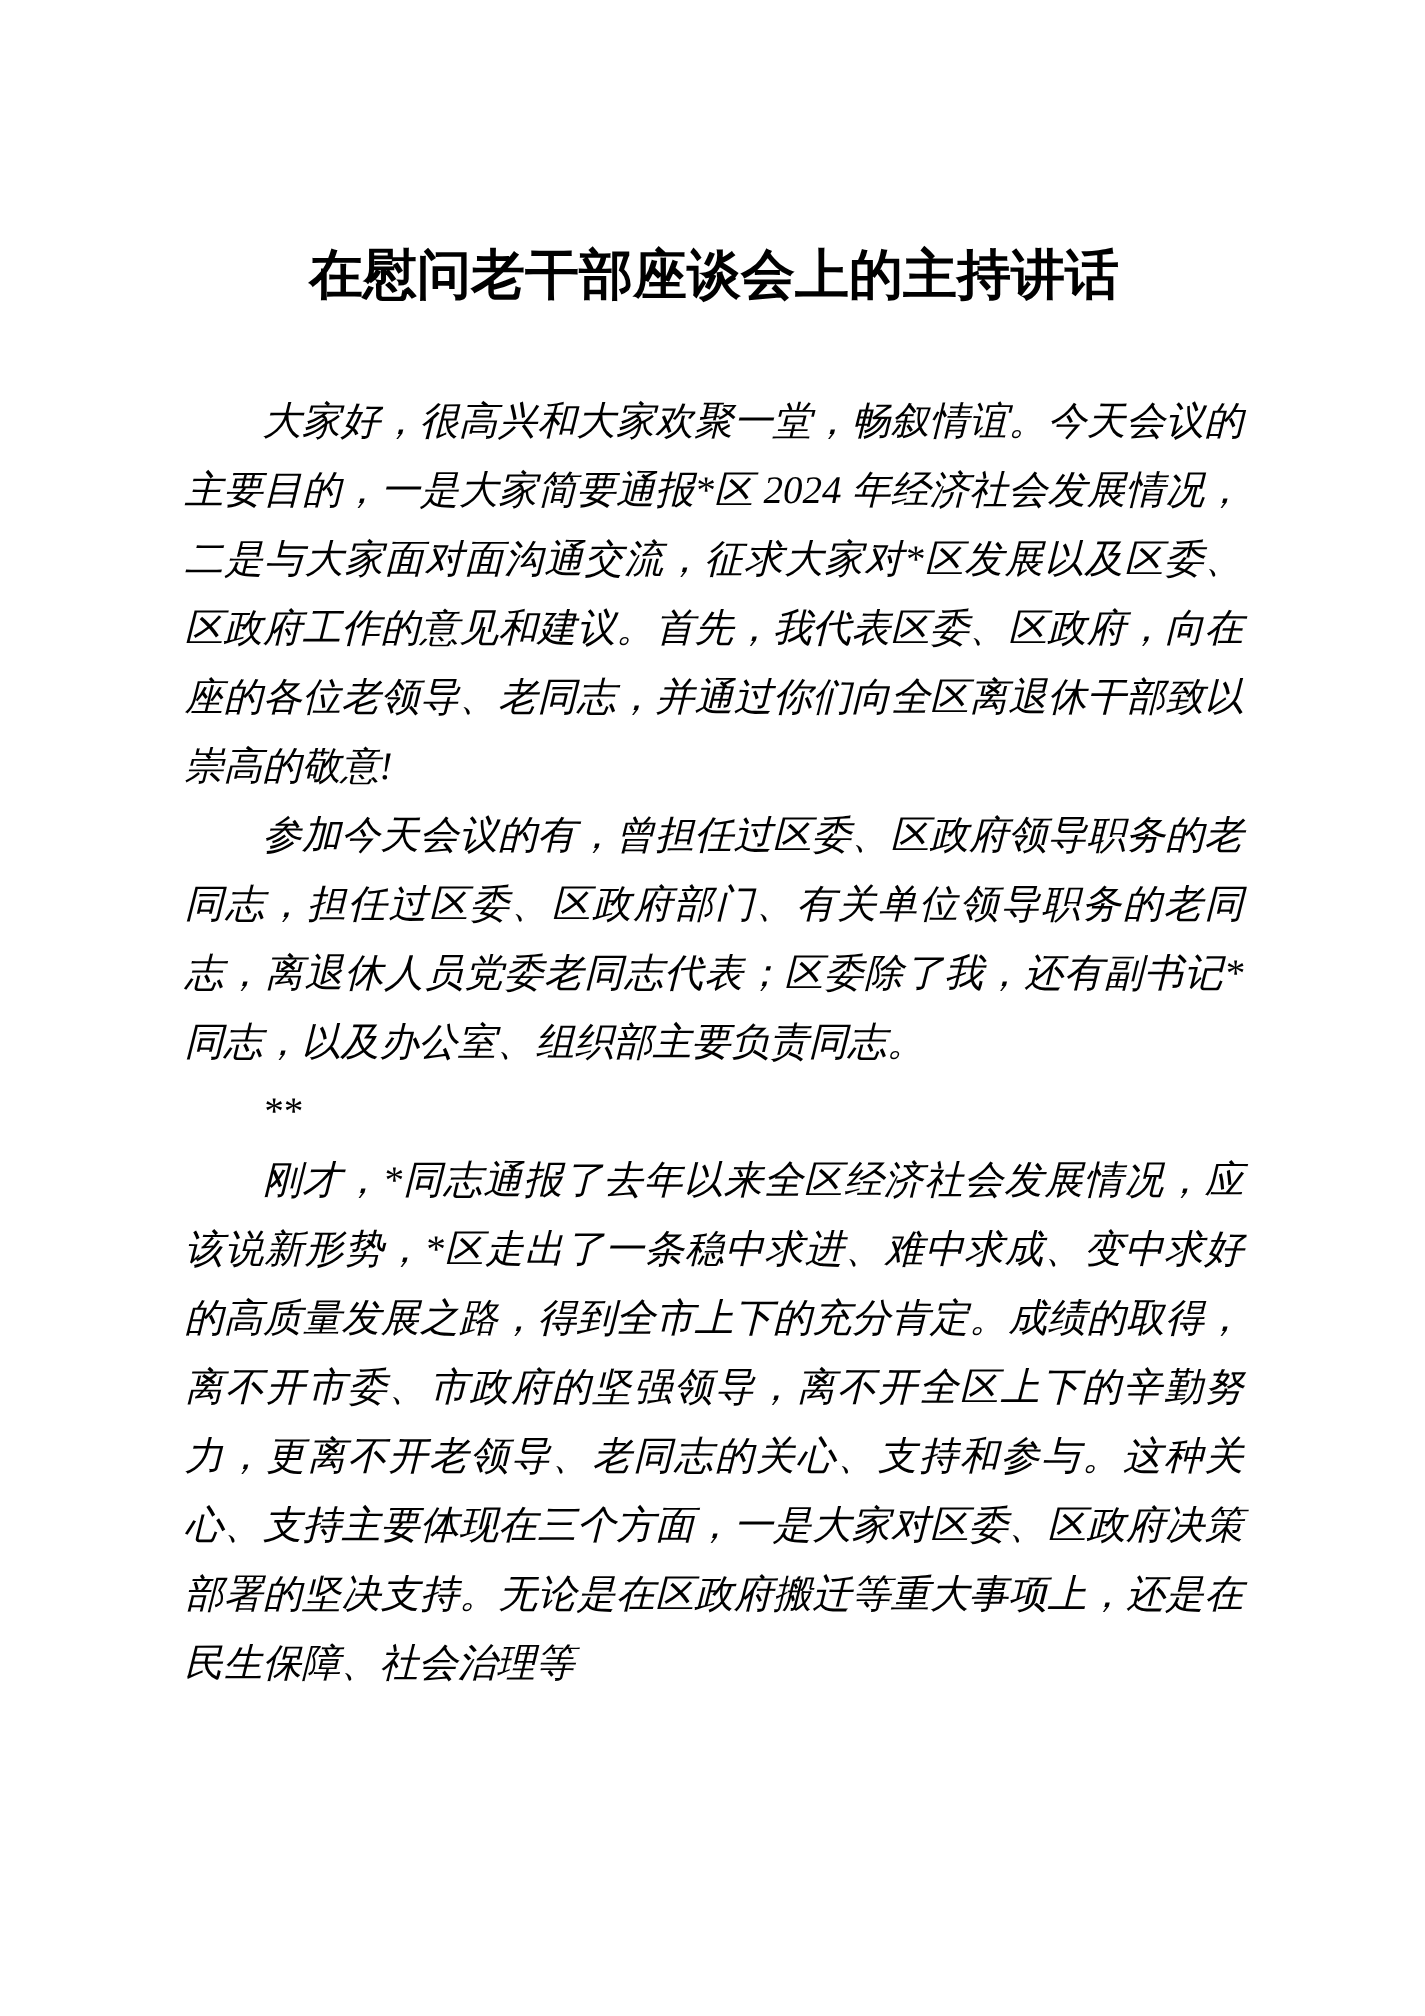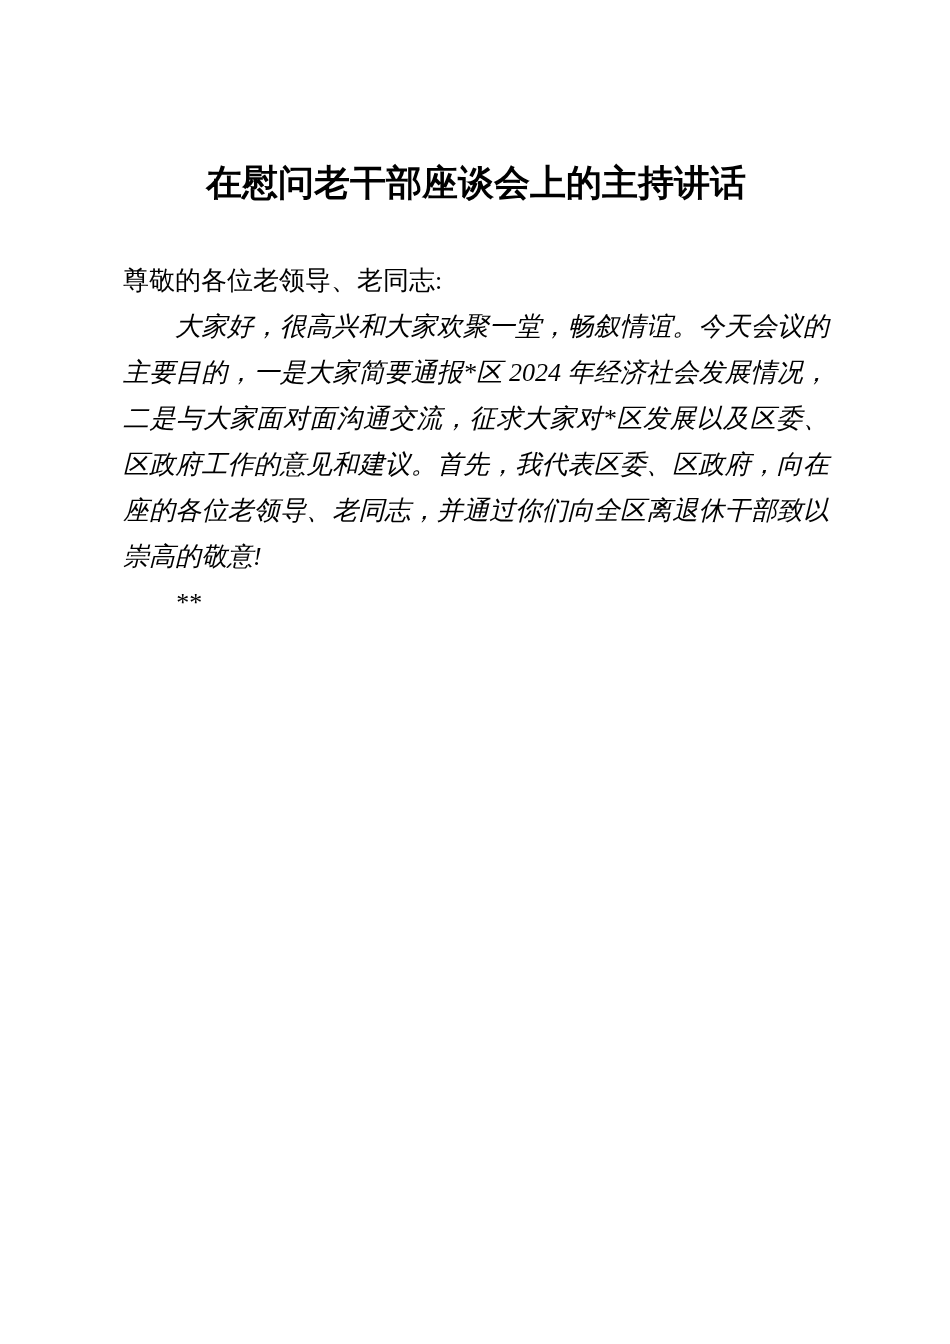--- a/index.html
+++ b/index.html
@@ -46,18 +46,19 @@
     font-style: italic;
   }
 </style>
 </head>
 <body>
 
 <div class="page">
   <div class="content">
     <h1 class="doc-title">在慰问老干部座谈会上的主持讲话</h1>
     <div class="doc-body">
-        <p class="para">尊敬的各位老领导、老同志:</p>
         <p class="para indent">大家好，很高兴和大家欢聚一堂，畅叙情谊。今天会议的主要目的，一是大家简要通报*区 2024 年经济社会发展情况，二是与大家面对面沟通交流，征求大家对*区发展以及区委、区政府工作的意见和建议。首先，我代表区委、区政府，向在座的各位老领导、老同志，并通过你们向全区离退休干部致以崇高的敬意!</p>
+        <p class="para indent">参加今天会议的有，曾担任过区委、区政府领导职务的老同志，担任过区委、区政府部门、有关单位领导职务的老同志，离退休人员党委老同志代表；区委除了我，还有副书记*同志，以及办公室、组织部主要负责同志。</p>
         <p class="para indent">**</p>
+        <p class="para indent">刚才，*同志通报了去年以来全区经济社会发展情况，应该说新形势，*区走出了一条稳中求进、难中求成、变中求好的高质量发展之路，得到全市上下的充分肯定。成绩的取得，离不开市委、市政府的坚强领导，离不开全区上下的辛勤努力，更离不开老领导、老同志的关心、支持和参与。这种关心、支持主要体现在三个方面，一是大家对区委、区政府决策部署的坚决支持。无论是在区政府搬迁等重大事项上，还是在民生保障、社会治理等</p>
       </div>
   </div>
 </div>
 
 </body></html>

